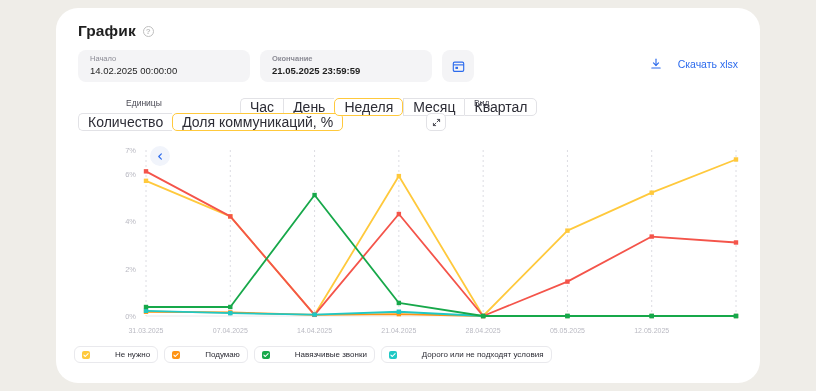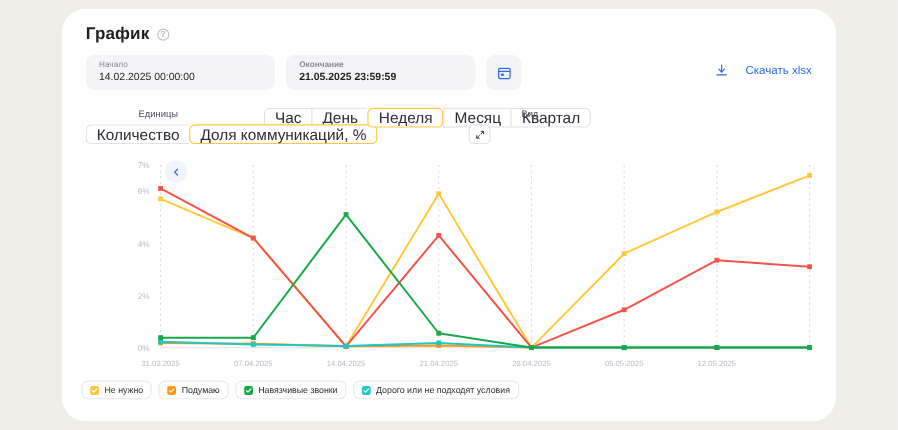--- a/index.html
+++ b/index.html
@@ -85,21 +85,21 @@
   .nav-back svg { width:7px; height:7px; }
   
   .legend { position:absolute; left:18px; top:338px; display:flex; gap:6px; }
   .legend-item {
     display:flex; align-items:center; gap:5px;
     border:1px solid #E9E9ED; border-radius:6px;
     height:17px; padding:0 7px; background:#fff; cursor:pointer;
   }
   .legend-box { width:8px; height:8px; border-radius:2px; position:relative; flex:none; }
   .legend-box svg { position:absolute; left:1px; top:1px; width:6px; height:6px; }
-  .legend-text { font-size:8px; color:#2C2C35; white-space:nowrap; }
+  .legend-text { font-size:8px; color:#2C2C35; white-space:nowrap;margin-left:20px; }
 </style>
 </head>
 <body>
 
 <div class="card">
 
   <div class="title-row">
     <span class="title">График</span>
     <span class="help-icon">?</span>
   </div>

